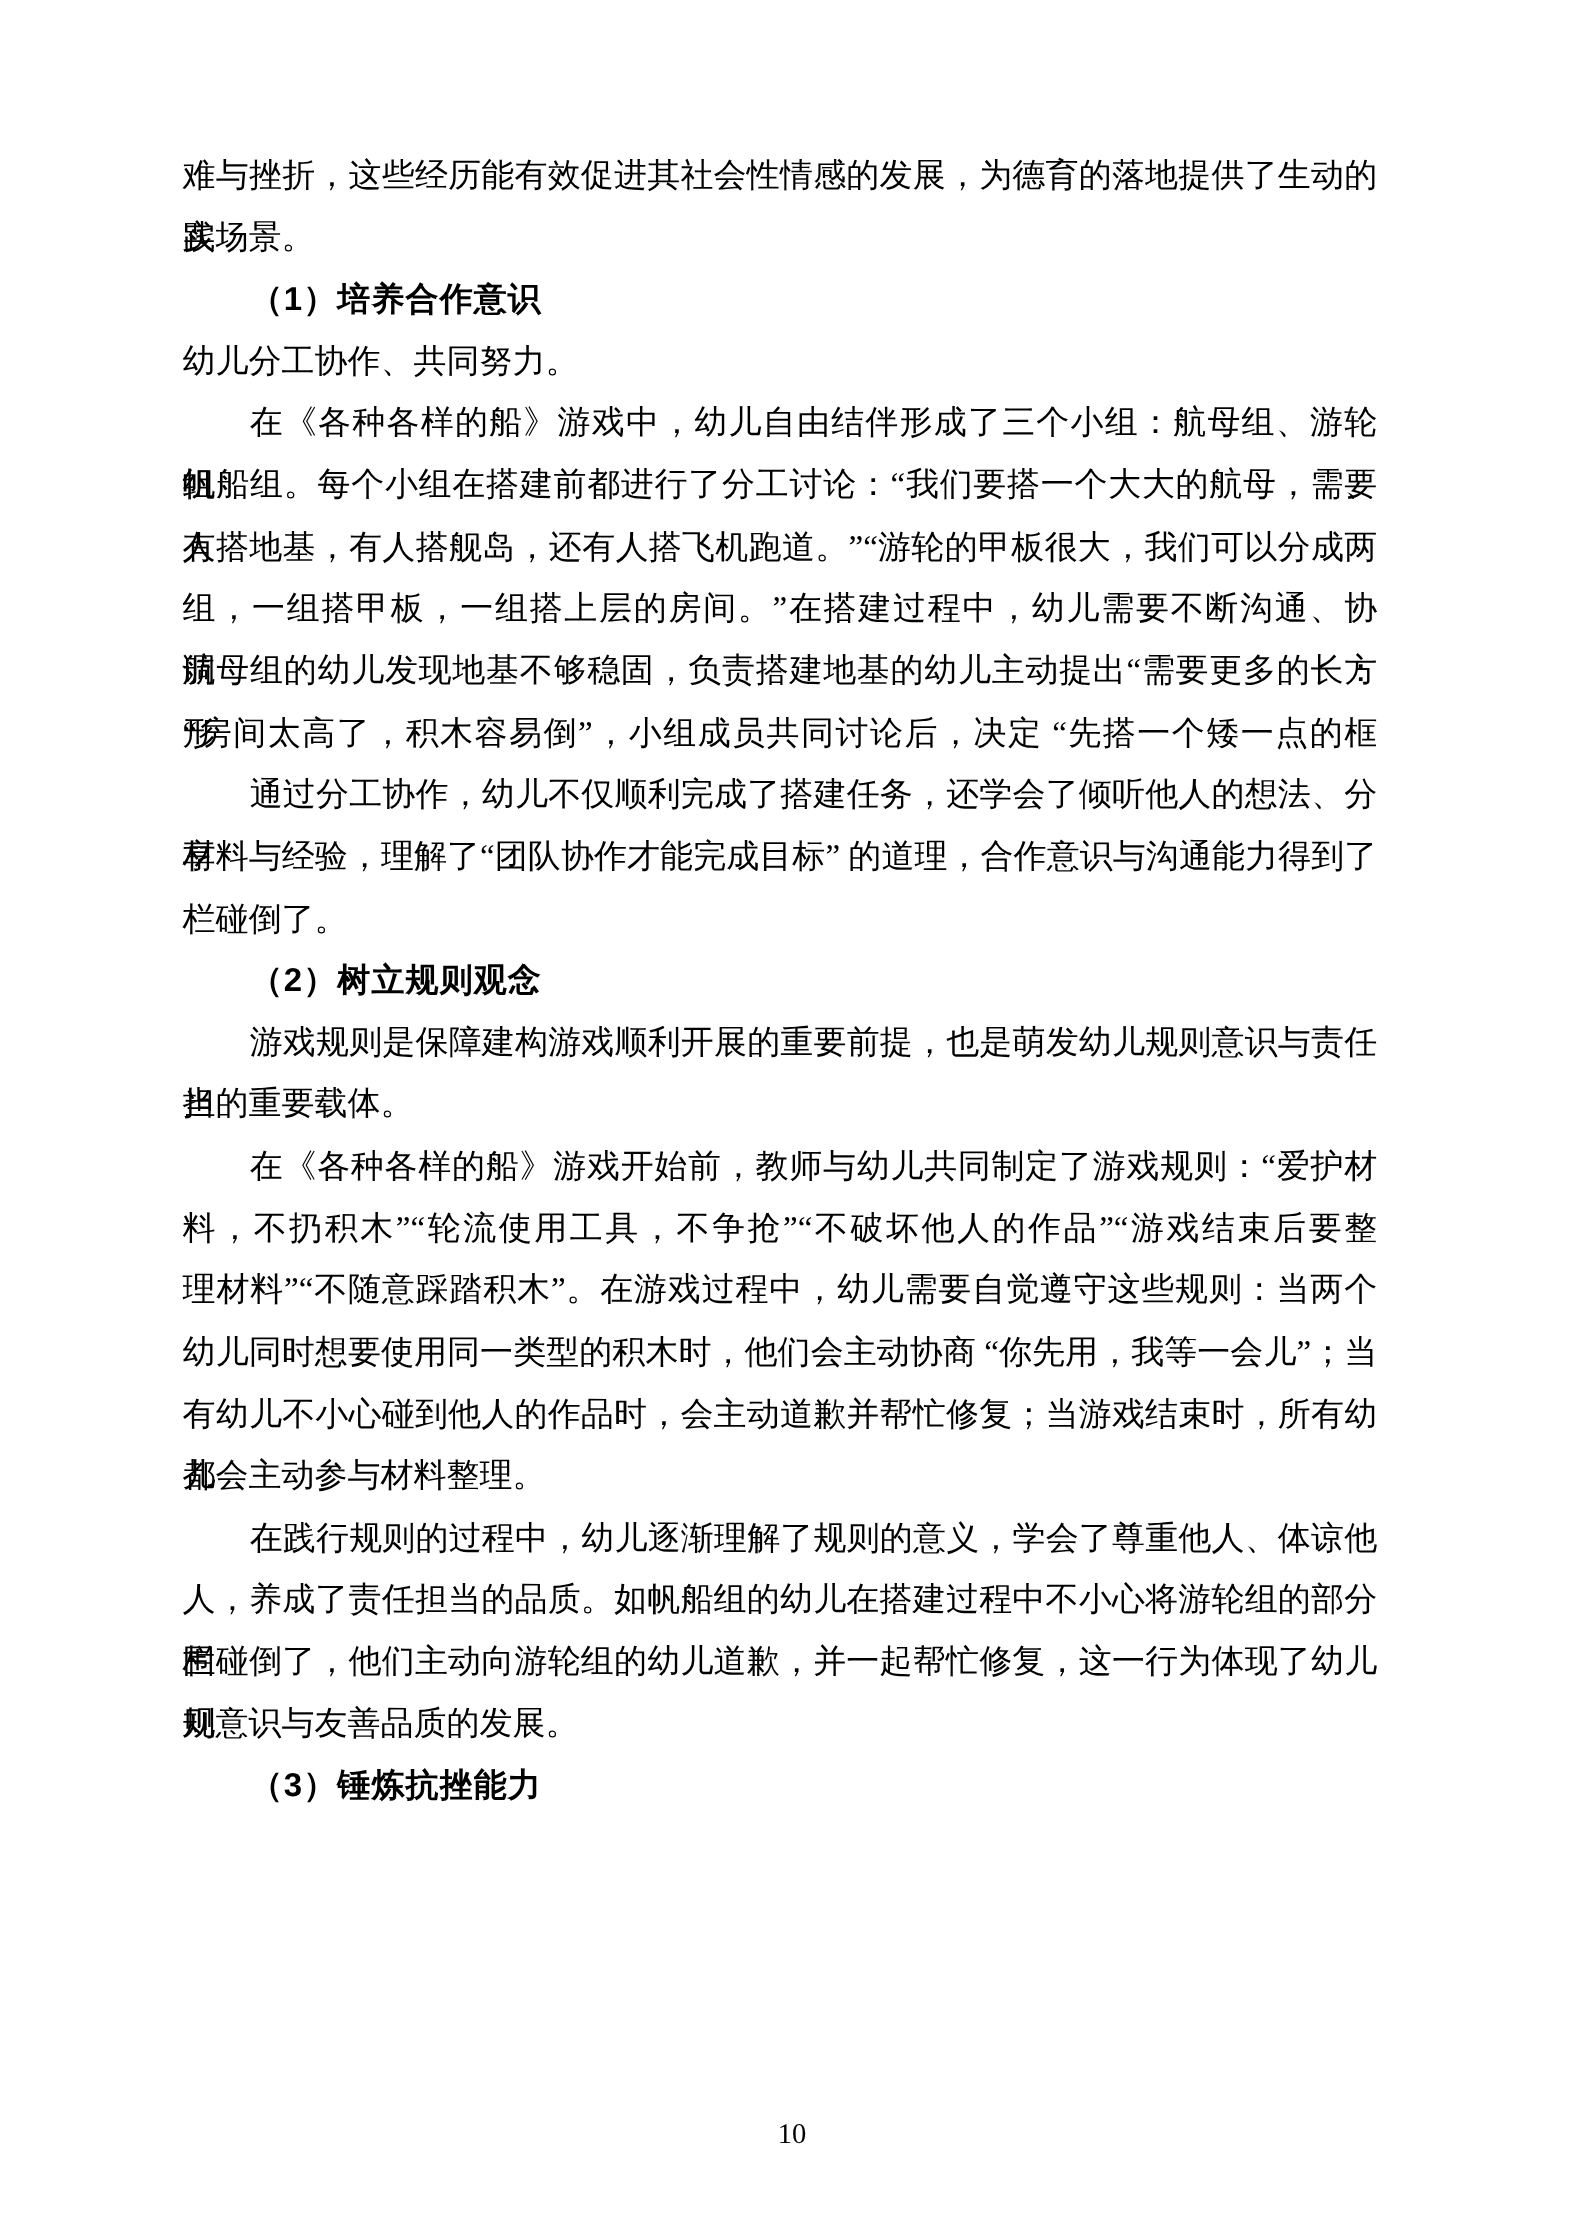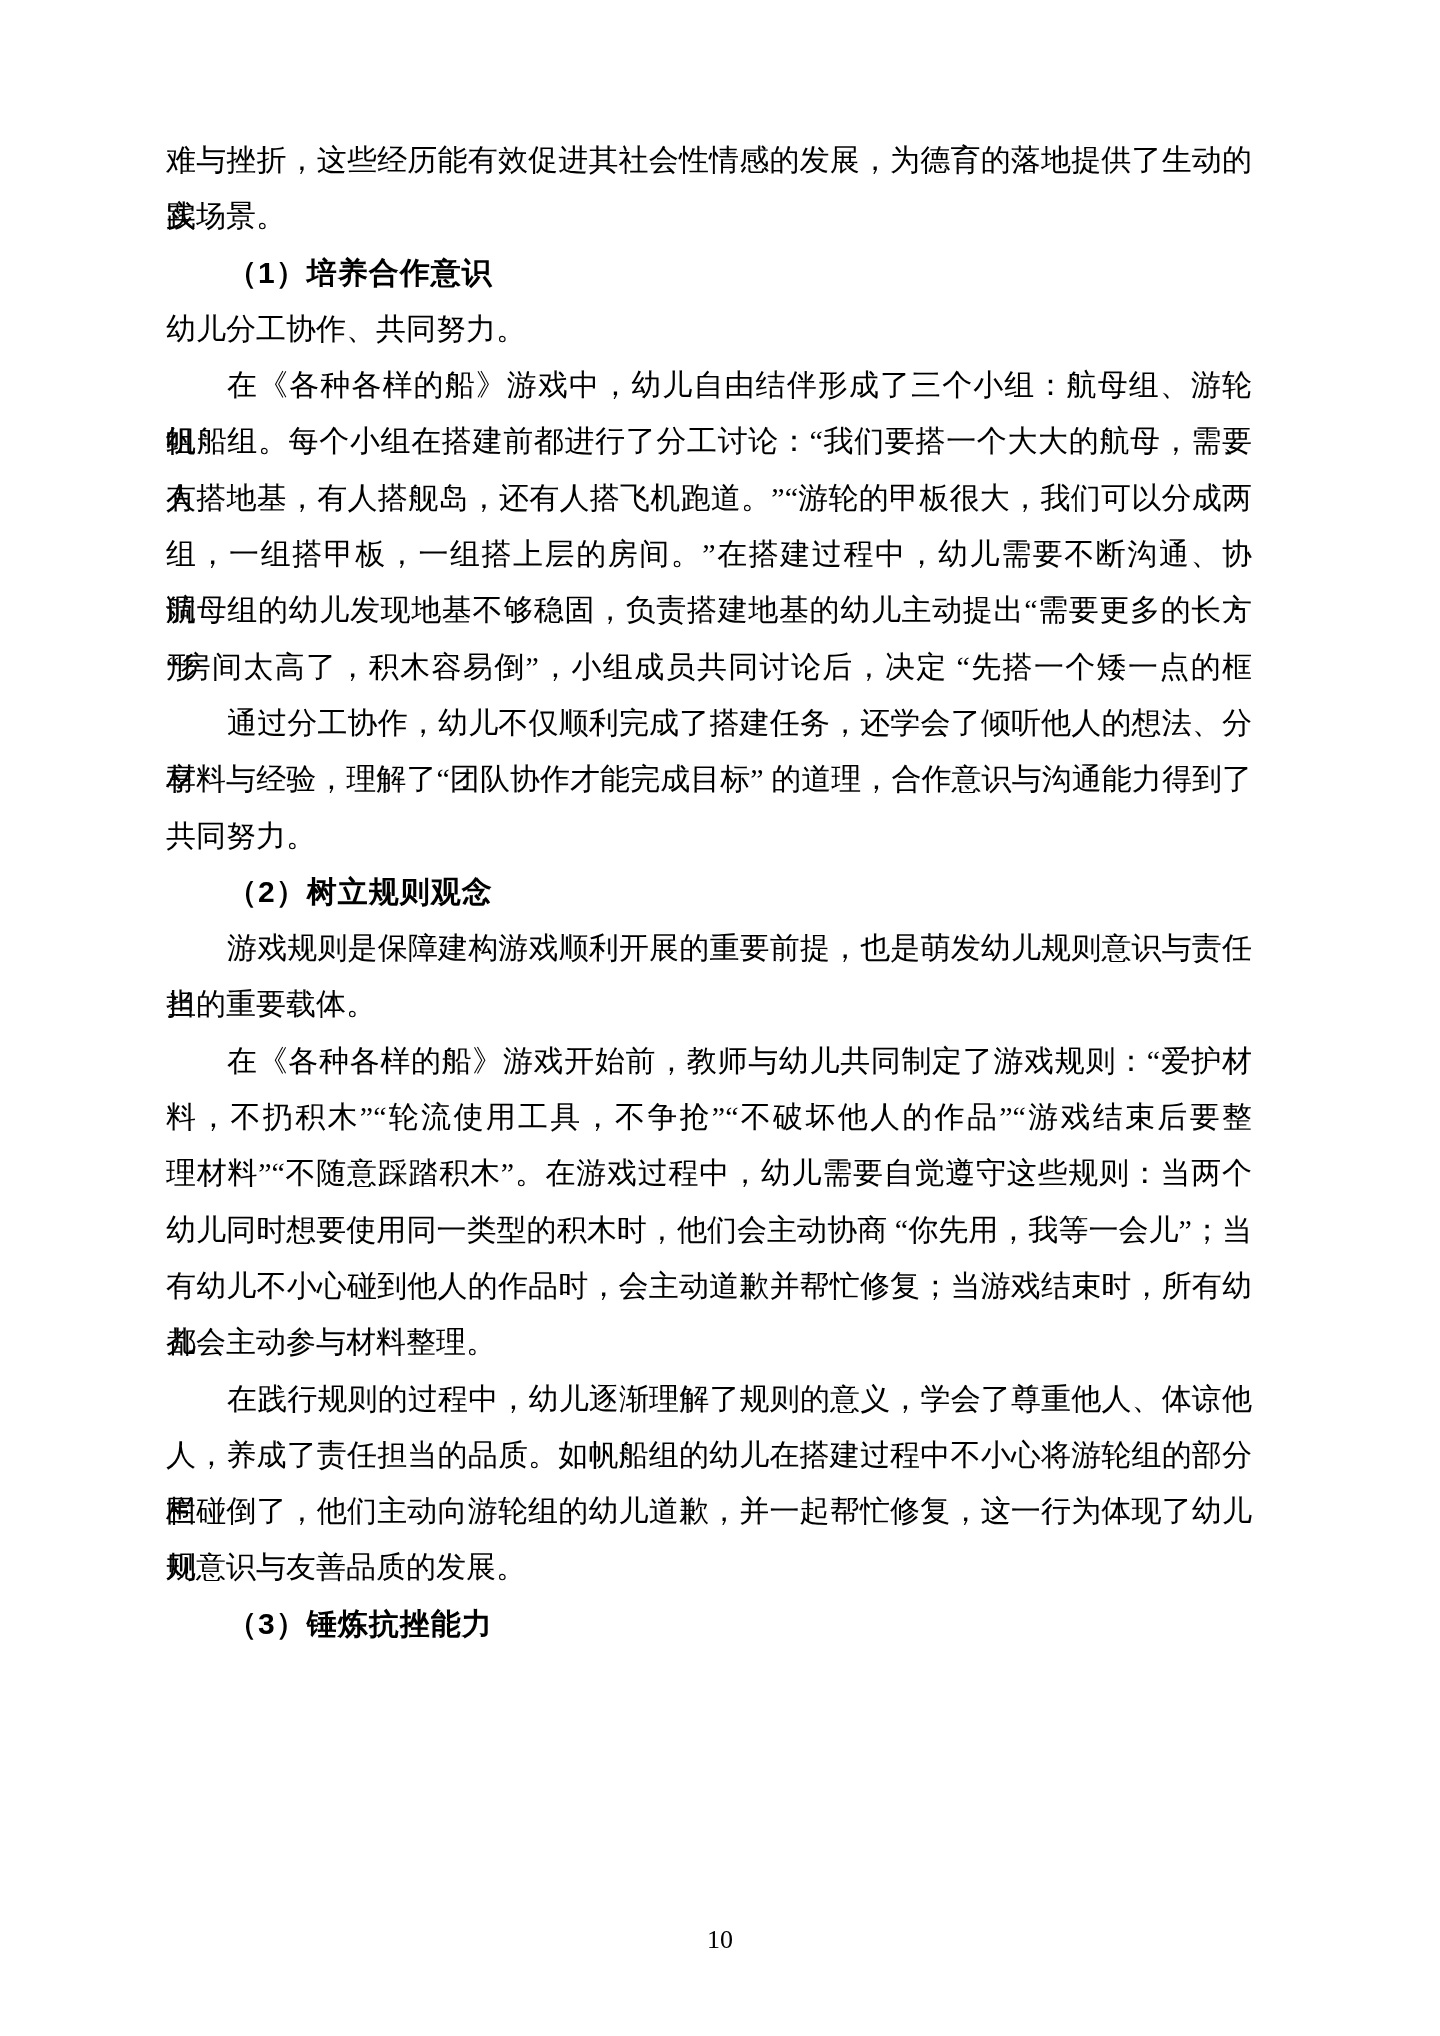--- a/index.html
+++ b/index.html
@@ -64,21 +64,21 @@
       <div class="line indent bold nofill">（1）培养合作意识</div>
       <div class="line nofill">幼儿分工协作、共同努力。</div>
       <div class="line indent">在《各种各样的船》游戏中，幼儿自由结伴形成了三个小组：航母组、游轮组、</div>
       <div class="line">帆船组。每个小组在搭建前都进行了分工讨论：“我们要搭一个大大的航母，需要有</div>
       <div class="line">人搭地基，有人搭舰岛，还有人搭飞机跑道。”“游轮的甲板很大，我们可以分成两</div>
       <div class="line">组，一组搭甲板，一组搭上层的房间。”在搭建过程中，幼儿需要不断沟通、协调：</div>
       <div class="line">航母组的幼儿发现地基不够稳固，负责搭建地基的幼儿主动提出“需要更多的长方形</div>
       <div class="line">“房间太高了，积木容易倒”，小组成员共同讨论后，决定 “先搭一个矮一点的框</div>
       <div class="line indent">通过分工协作，幼儿不仅顺利完成了搭建任务，还学会了倾听他人的想法、分享</div>
       <div class="line">材料与经验，理解了“团队协作才能完成目标” 的道理，合作意识与沟通能力得到了</div>
-      <div class="line nofill">共同努力。</div>
+      <div class="line nofill">栏碰倒了。</div>
       <div class="line indent bold nofill">（2）树立规则观念</div>
       <div class="line indent">游戏规则是保障建构游戏顺利开展的重要前提，也是萌发幼儿规则意识与责任担</div>
       <div class="line nofill">当的重要载体。</div>
       <div class="line indent">在《各种各样的船》游戏开始前，教师与幼儿共同制定了游戏规则：“爱护材</div>
       <div class="line">料，不扔积木”“轮流使用工具，不争抢”“不破坏他人的作品”“游戏结束后要整</div>
       <div class="line">理材料”“不随意踩踏积木”。在游戏过程中，幼儿需要自觉遵守这些规则：当两个</div>
       <div class="line">幼儿同时想要使用同一类型的积木时，他们会主动协商 “你先用，我等一会儿”；当</div>
       <div class="line">有幼儿不小心碰到他人的作品时，会主动道歉并帮忙修复；当游戏结束时，所有幼儿</div>
       <div class="line nofill">都会主动参与材料整理。</div>
       <div class="line indent">在践行规则的过程中，幼儿逐渐理解了规则的意义，学会了尊重他人、体谅他</div>

